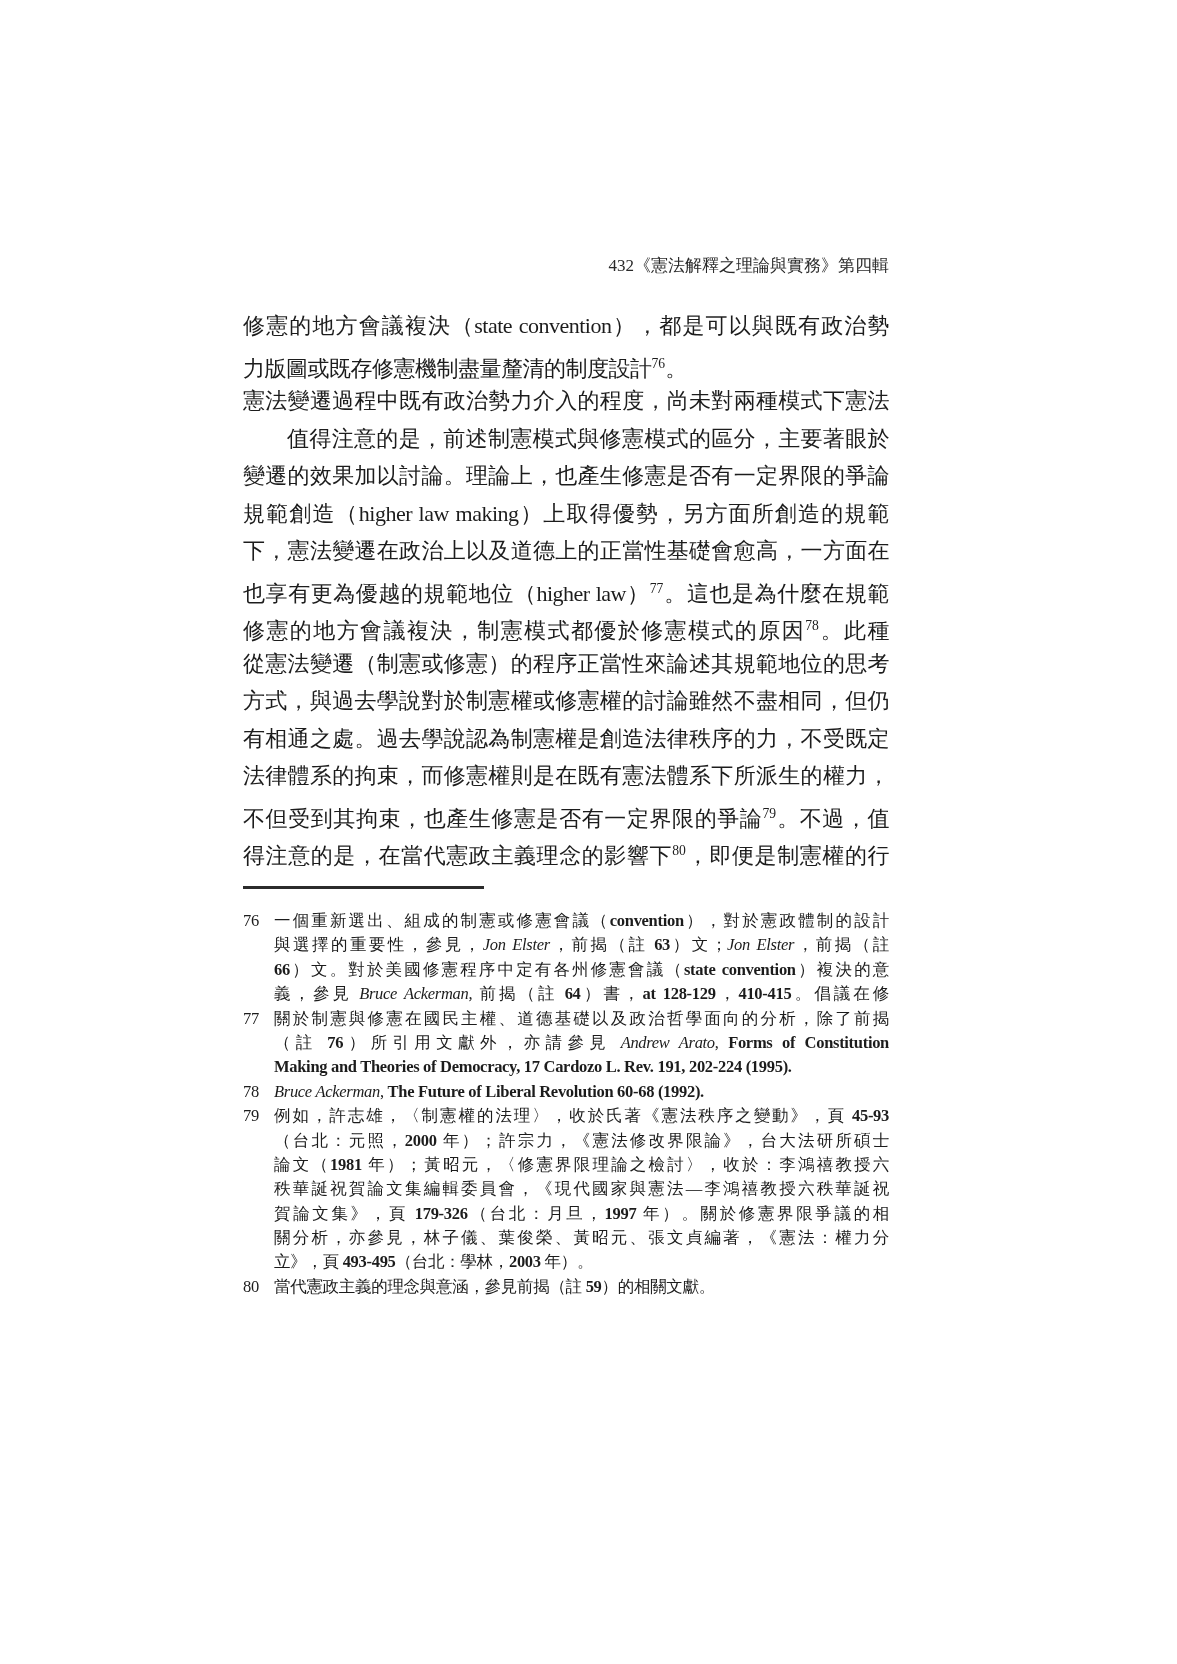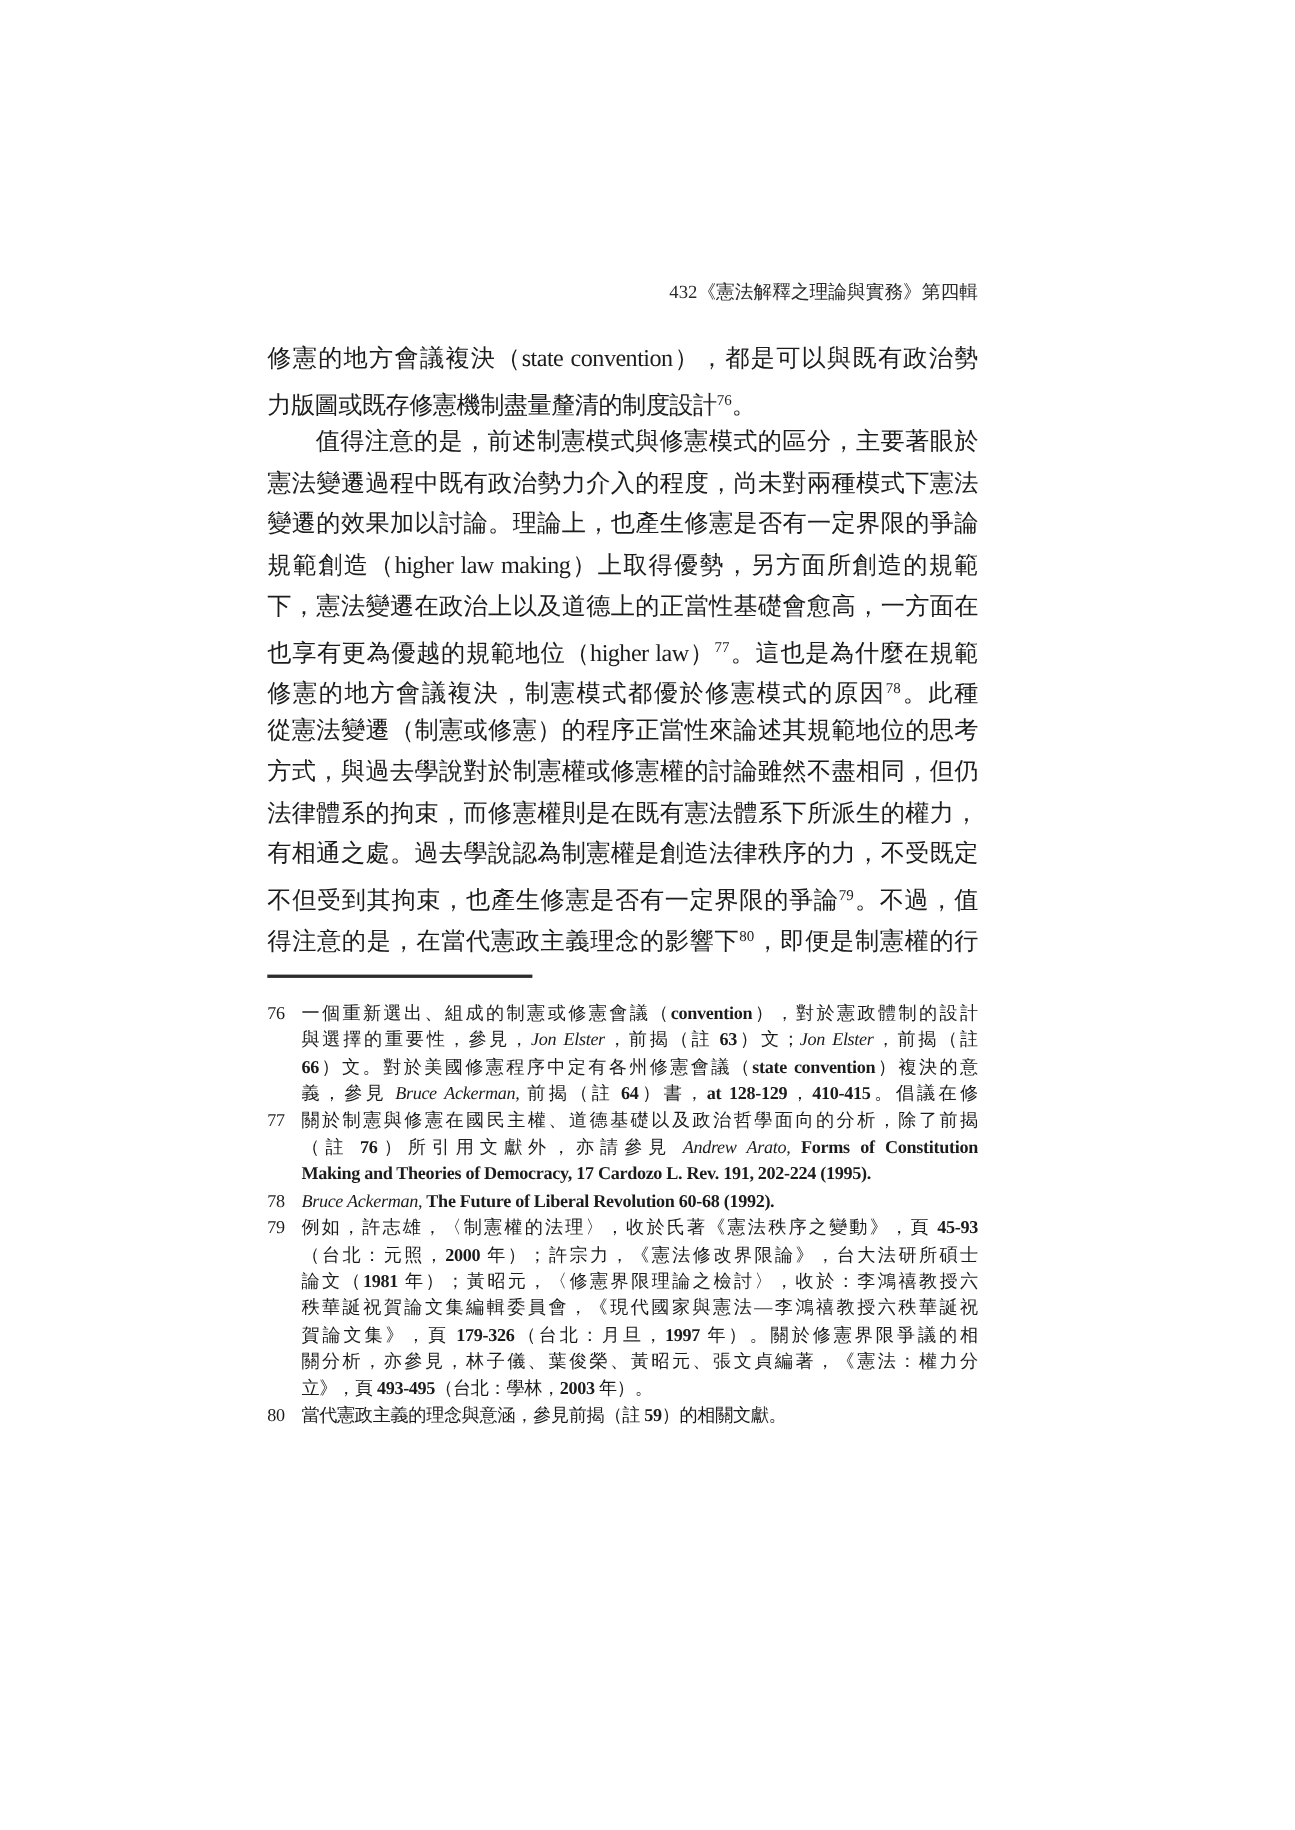--- a/index.html
+++ b/index.html
@@ -44,31 +44,31 @@
 
 <div class="page">
   <div class="header">
     <span>432</span>
     <span>《憲法解釋之理論與實務》第四輯</span>
   </div>
 
   <div class="body-text">
       <div class="line j"><span>修憲的地方會議複決（state convention），都是可以與既有政治勢</span></div>
       <div class="line"><span>力版圖或既存修憲機制盡量釐清的制度設計</span><span class="sup">76</span><span>。</span></div>
+      <div class="line j"><span>憲法變遷過程中既有政治勢力介入的程度，尚未對兩種模式下憲法</span></div>
       <div class="line j ind"><span>值得注意的是，前述制憲模式與修憲模式的區分，主要著眼於</span></div>
-      <div class="line j"><span>憲法變遷過程中既有政治勢力介入的程度，尚未對兩種模式下憲法</span></div>
       <div class="line j"><span>變遷的效果加以討論。理論上，也產生修憲是否有一定界限的爭論</span></div>
       <div class="line j"><span>規範創造（higher law making）上取得優勢，另方面所創造的規範</span></div>
       <div class="line j"><span>下，憲法變遷在政治上以及道德上的正當性基礎會愈高，一方面在</span></div>
       <div class="line j"><span>也享有更為優越的規範地位（higher law）</span><span class="sup">77</span><span>。這也是為什麼在規範</span></div>
       <div class="line j"><span>修憲的地方會議複決，制憲模式都優於修憲模式的原因</span><span class="sup">78</span><span>。此種</span></div>
       <div class="line j"><span>從憲法變遷（制憲或修憲）的程序正當性來論述其規範地位的思考</span></div>
       <div class="line j"><span>方式，與過去學說對於制憲權或修憲權的討論雖然不盡相同，但仍</span></div>
+      <div class="line j"><span>有相通之處。過去學說認為制憲權是創造法律秩序的力，不受既定</span></div>
       <div class="line j"><span>法律體系的拘束，而修憲權則是在既有憲法體系下所派生的權力，</span></div>
-      <div class="line j"><span>有相通之處。過去學說認為制憲權是創造法律秩序的力，不受既定</span></div>
       <div class="line j"><span>不但受到其拘束，也產生修憲是否有一定界限的爭論</span><span class="sup">79</span><span>。不過，值</span></div>
       <div class="line j"><span>得注意的是，在當代憲政主義理念的影響下</span><span class="sup">80</span><span>，即便是制憲權的行</span></div>
     </div>
 
   <div class="fn-separator"></div>
 
   <div class="footnotes">
       <div class="footnote">
         <span class="fn-num">76</span>
         <div class="line j"><span>一個重新選出、組成的制憲或修憲會議（</span><span class="b">convention</span><span>），對於憲政體制的設計</span></div>

